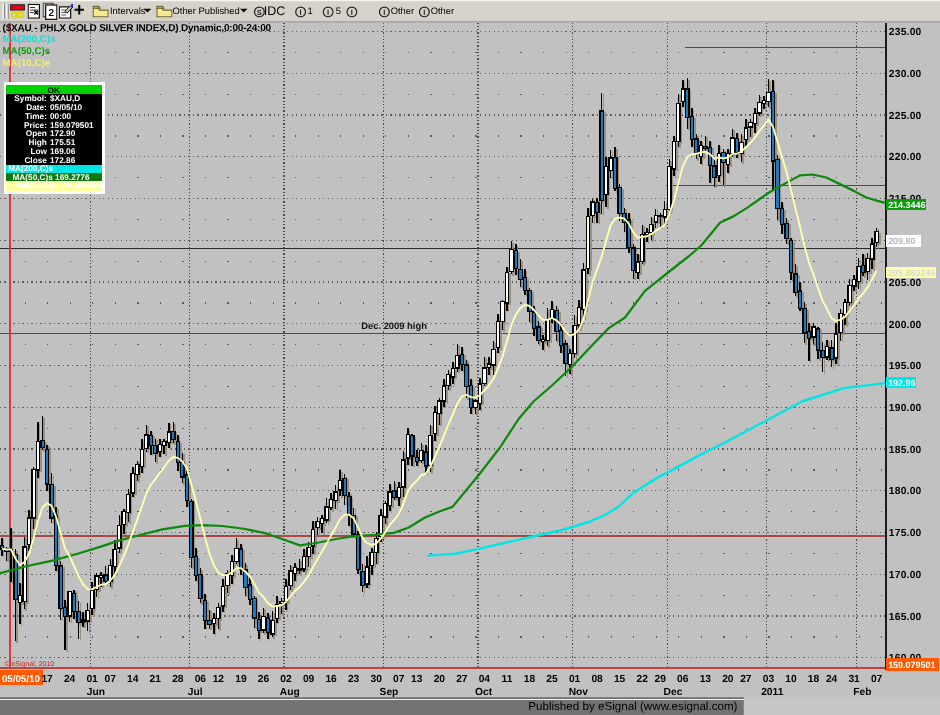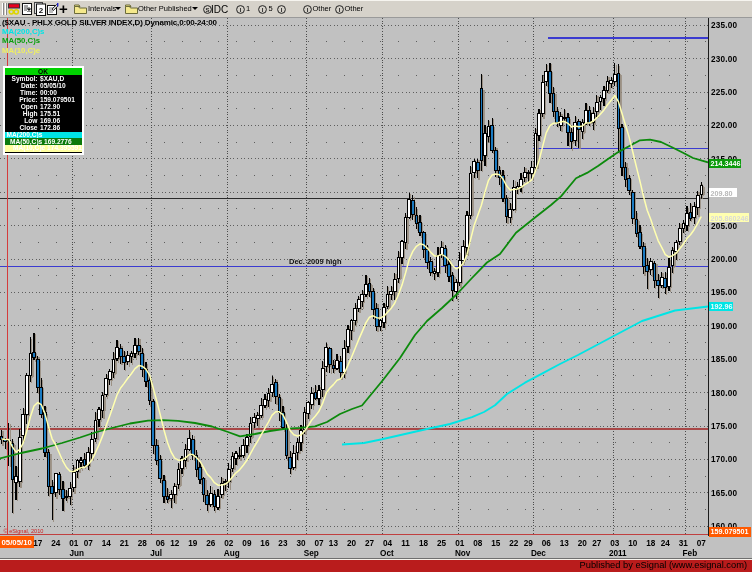--- a/index.html
+++ b/index.html
@@ -1,16 +1,16 @@
 <!DOCTYPE html>
 <html><head><meta charset="utf-8"><style>
 *{margin:0;padding:0;box-sizing:border-box}
 html,body{width:752px;height:572px;overflow:hidden;font-family:"Liberation Sans",sans-serif;background:#c6c6c6}
 #toolbar{position:absolute;left:0;top:0;width:752px;height:18px;background:#d6d2ca;border-bottom:1px solid #9a9a9a;box-shadow:inset 0 1px 0 #f6f4ef}
-#status{position:absolute;left:0;top:558px;width:752px;height:14px;background:#b91c1c;border-top:1px solid #6e6e6e;box-shadow:inset 0 1px 0 #f4f2ec}
+#status{position:absolute;left:0;top:558px;width:595px;height:14px;background:#737373;border-top:1px solid #6e6e6e;box-shadow:inset 0 1px 0 #f4f2ec}
 #status span{position:absolute;right:5px;top:1px;font-size:9.3px;color:#000}
 </style></head><body>
 <div id="toolbar">
     <div style="position:absolute;left:2px;top:3px;width:1px;height:12px;border-left:1px solid #fff;border-right:1px solid #888"></div>
 <div style="position:absolute;left:5px;top:3px;width:1px;height:12px;border-left:1px solid #fff;border-right:1px solid #888"></div>
 <svg style="position:absolute;left:8px;top:3px" width="12" height="12" viewBox="0 0 12 12">
 <rect x="0.5" y="0.8" width="11" height="4.2" fill="#e8001e" stroke="#333" stroke-width="1"></rect>
 <circle cx="3.3" cy="8.8" r="2.1" fill="none" stroke="#ddd600" stroke-width="1.5"></circle>
 <circle cx="8.3" cy="8.8" r="2.1" fill="none" stroke="#ddd600" stroke-width="1.5"></circle>
     </svg>

